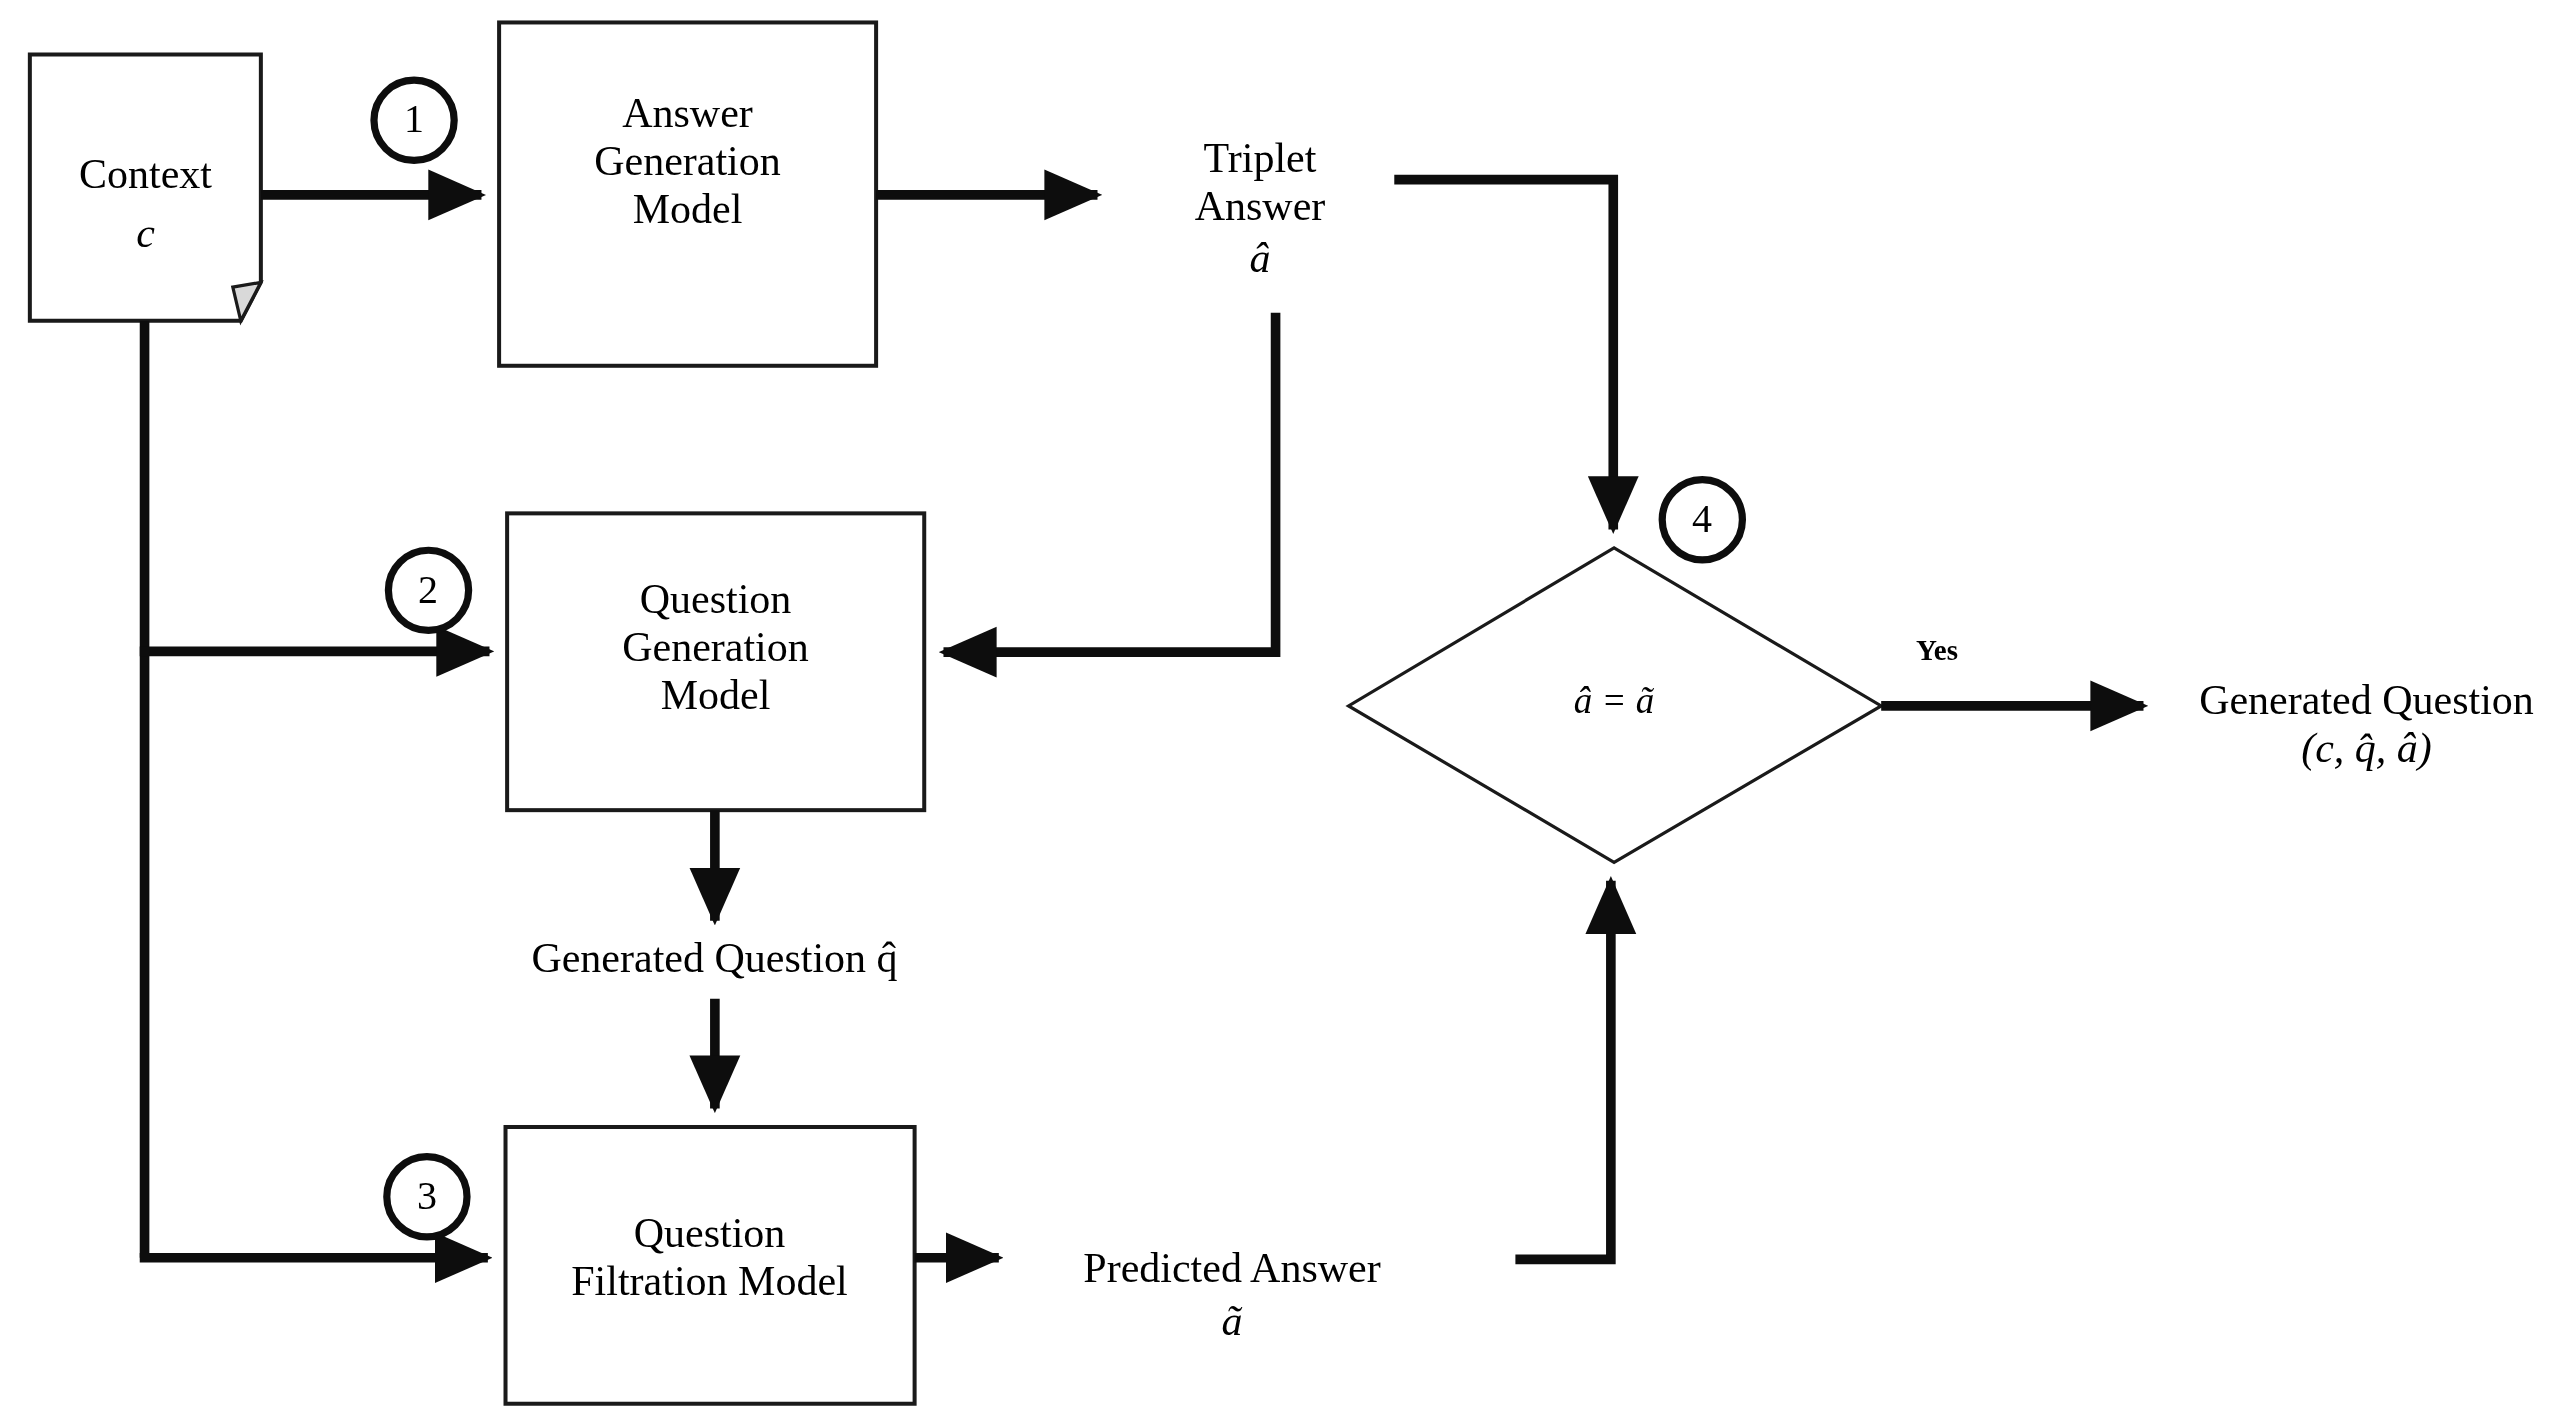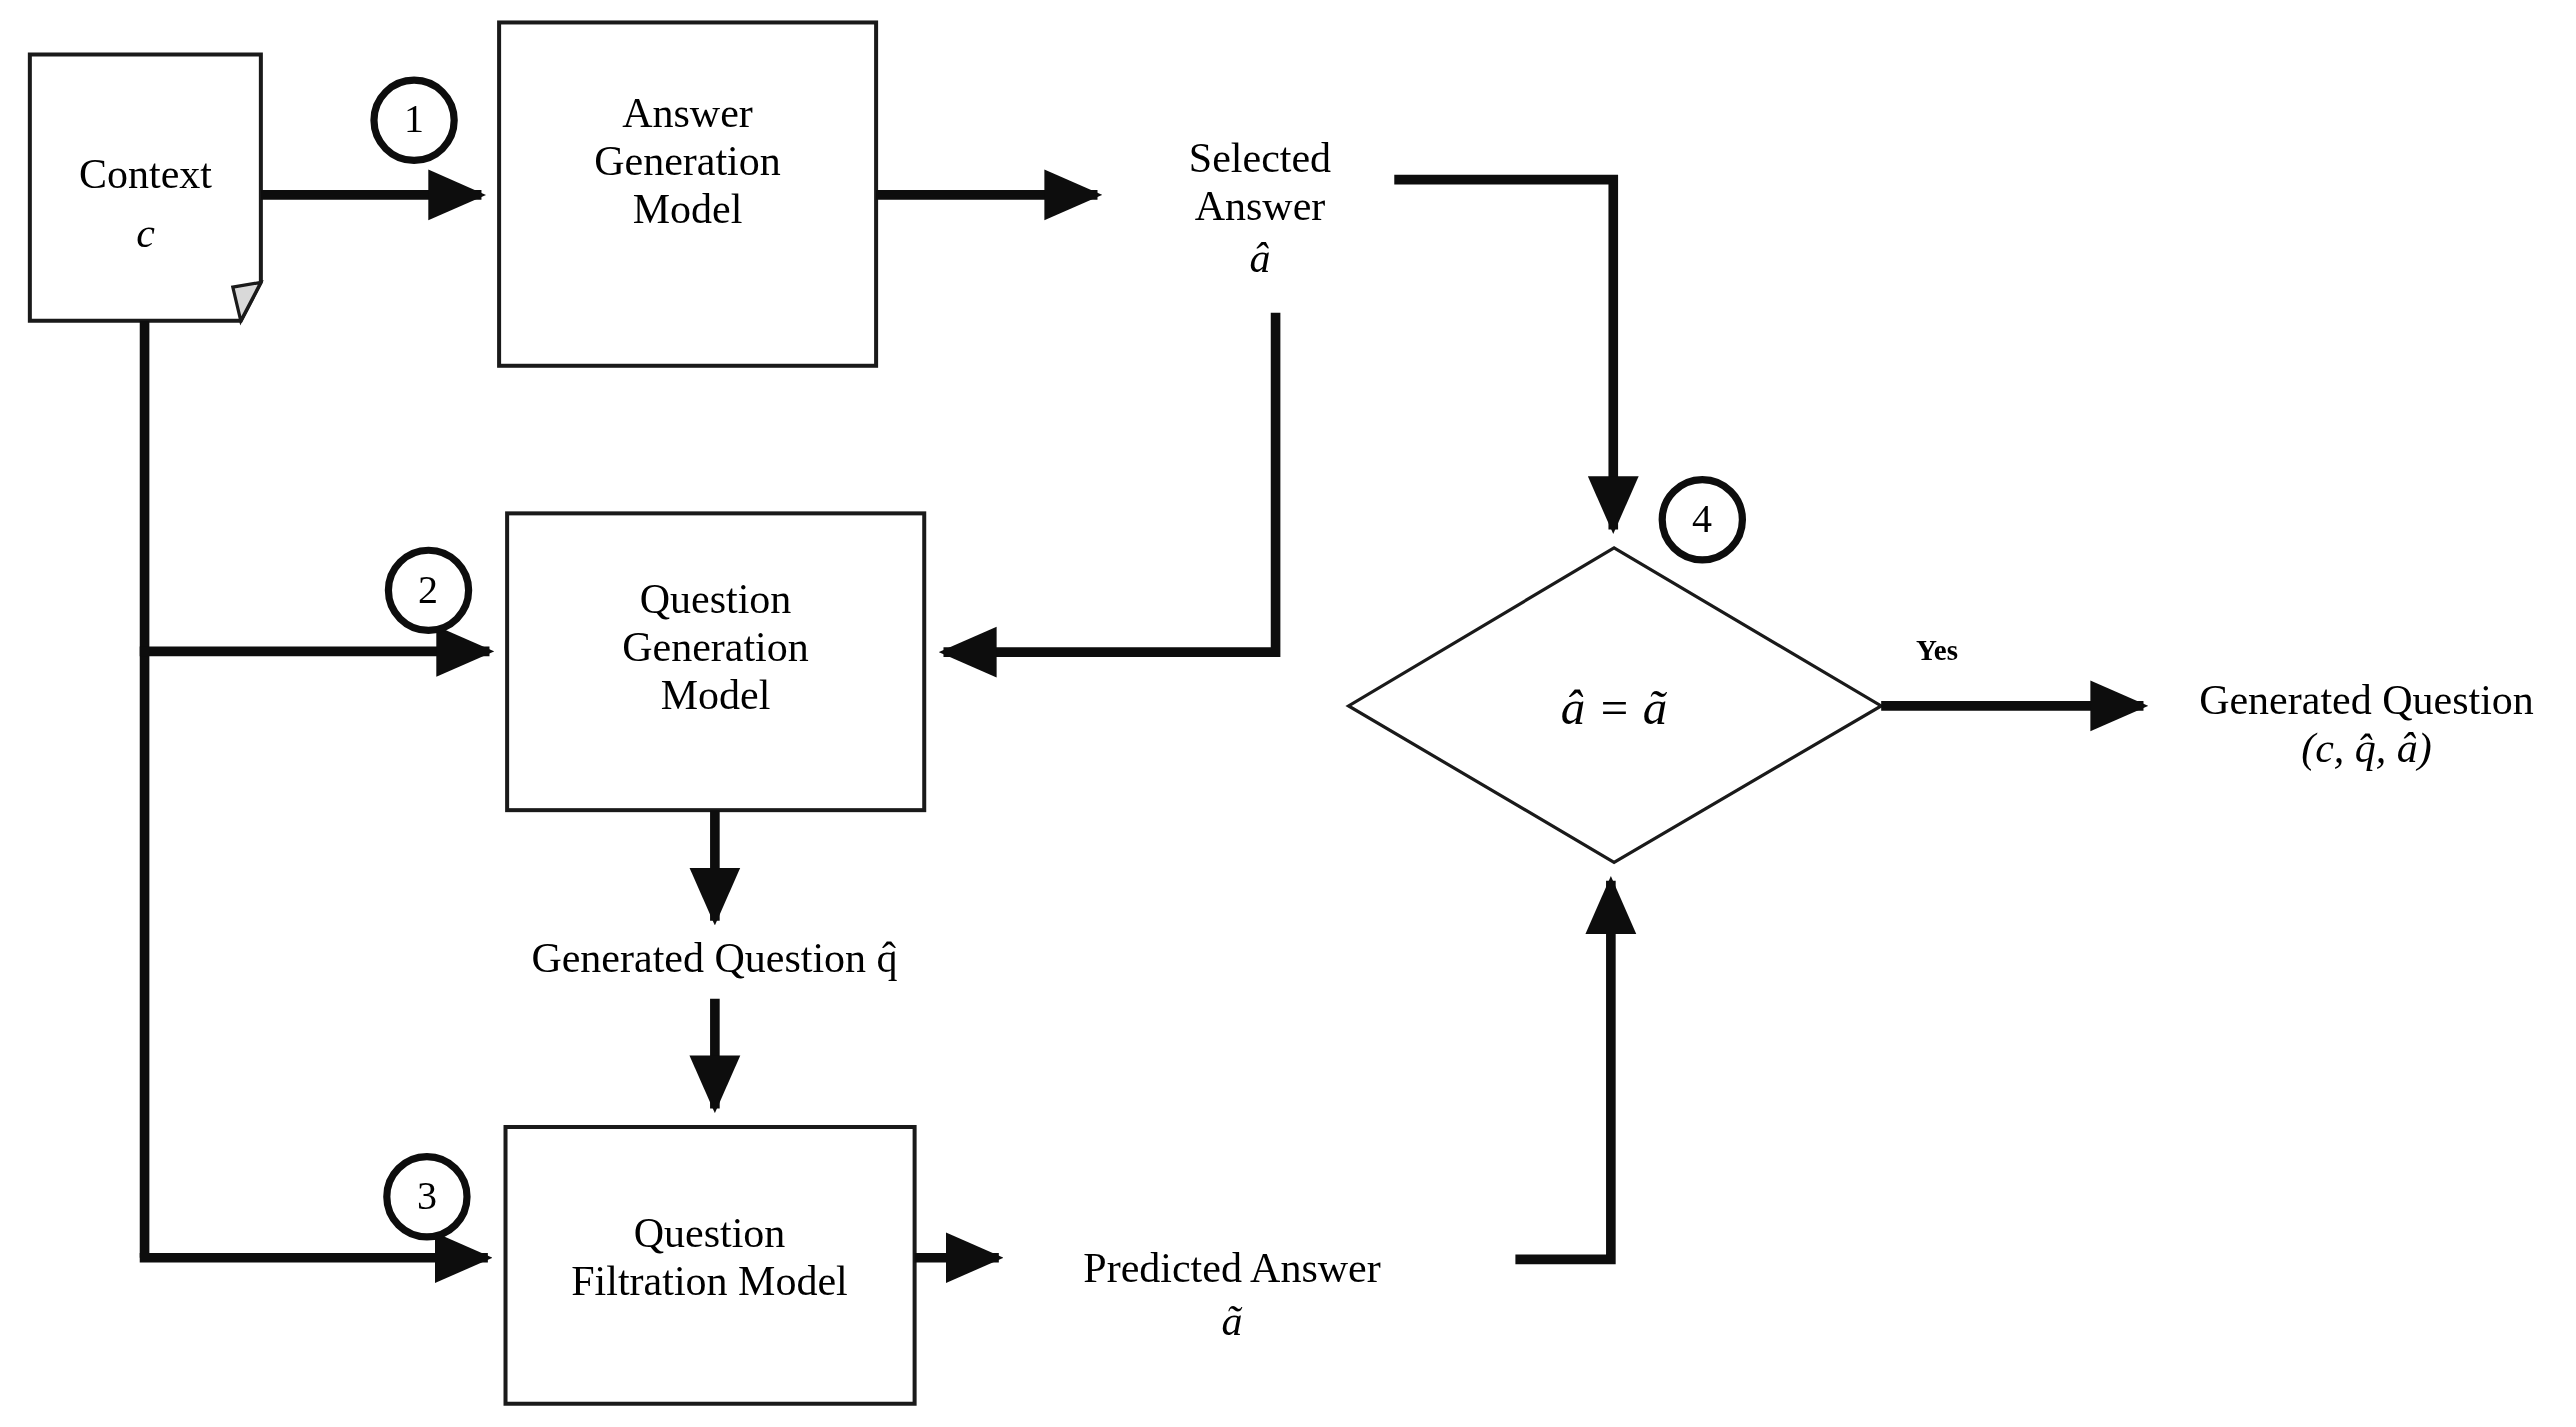--- a/index.html
+++ b/index.html
@@ -145,24 +145,24 @@
 Generation
 Model</div>
 
   <div class="lbl node-label" style="left:507px; top:576px; width:417px;">Question
 Generation
 Model</div>
 
   <div class="lbl node-label" style="left:505px; top:1210px; width:409px;">Question
 Filtration Model</div>
 
-  <div class="lbl node-label math" style="left:1476px; top:680px; width:276px; font-size:49px;">â = ã</div>
+  <div class="lbl node-label math" style="left:1476px; top:680px; width:276px; font-size:37px;">â = ã</div>
 
   <div class="lbl flow-label" style="left:1125px; top:87px; width:270px;">
-    <span>Selected
+    <span>Triplet
 Answer</span>
     <div class="math" style="margin-top:4.8px;">â</div>
   </div>
 
   <div class="lbl flow-label" style="left:474px; top:935px; width:481px;text-align:center;">Generated Question q̂</div>
 
   <div class="lbl flow-label" style="left:1004px; top:1197px; width:456px;">
     <span>Predicted Answer</span>
     <div class="math" style="margin-top:4.8px;">ã</div>
   </div>

